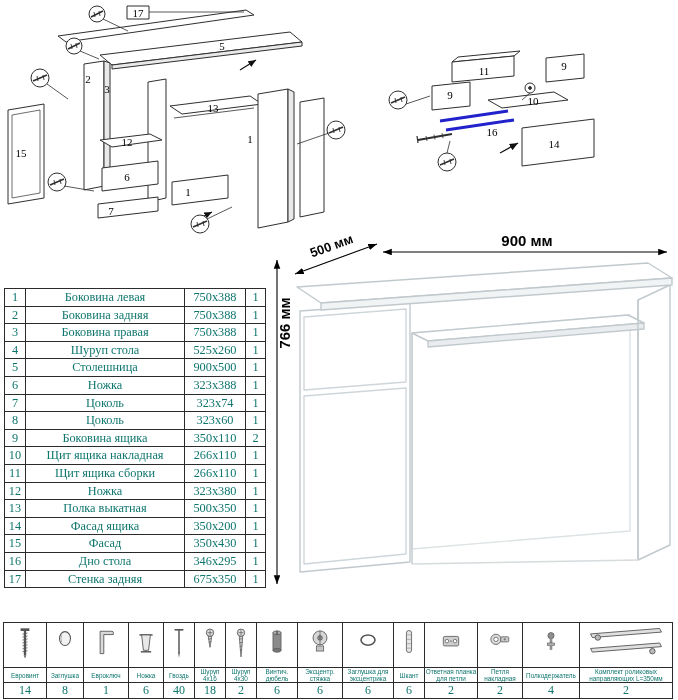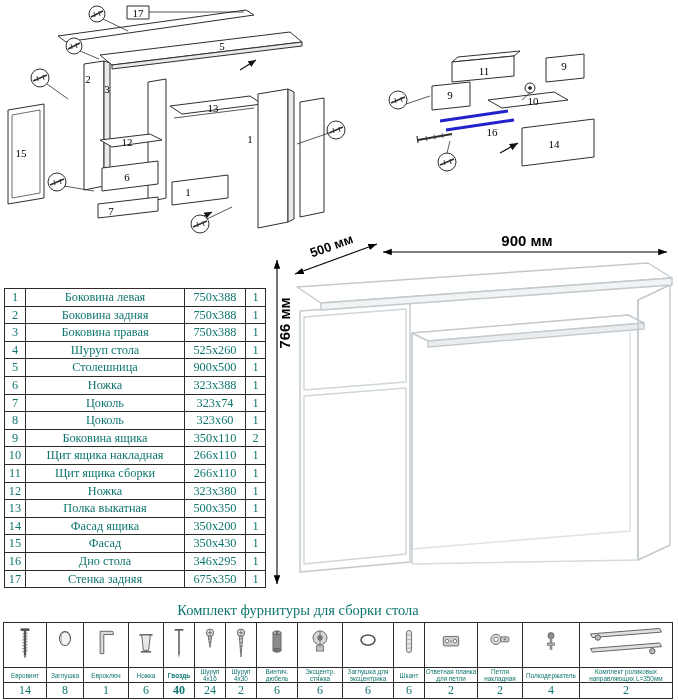--- a/index.html
+++ b/index.html
@@ -26,21 +26,21 @@
             font-size:14.5px;font-family:"Liberation Serif",serif;}
   .hw-table{position:absolute;left:3px;top:622px;border-collapse:collapse;table-layout:fixed;background:#fff;}
   .hw-table td{border:1px solid #2b2b2b;text-align:center;vertical-align:middle;padding:0;overflow:hidden;}
   .hw-icon-cell{height:42px;}
   .hw-name-cell{font-family:"Liberation Sans",sans-serif;font-size:6.4px;line-height:7.2px;height:14px;}
   .hw-qty-cell{font-size:12px;height:15px;font-family:"Liberation Serif",serif;}
   .hw-table td:nth-child(1){width:42px;}
   .hw-table td:nth-child(2){width:36px;}
   .hw-table td:nth-child(3){width:44px;}
   .hw-table td:nth-child(4){width:34px;}
-  .hw-table td:nth-child(5){width:30px;font-weight:bold;}
+  .hw-table td:nth-child(5){width:30px;}
   .hw-table td:nth-child(6){width:30px;}
   .hw-table td:nth-child(7){width:30px;}
   .hw-table td:nth-child(8){width:40px;}
   .hw-table td:nth-child(9){width:44px;}
   .hw-table td:nth-child(10){width:50px;}
   .hw-table td:nth-child(11){width:30px;}
   .hw-table td:nth-child(12){width:52px;}
   .hw-table td:nth-child(13){width:44px;}
   .hw-table td:nth-child(14){width:56px;}
   .hw-table td:nth-child(15){width:92px;}
@@ -322,21 +322,20 @@
         </tr>
         <tr>
           <td class="pt-num">17</td>
           <td class="pt-name">Стенка задняя</td>
           <td class="pt-size">675x350</td>
           <td class="pt-qty">1</td>
         </tr>
       </tbody>
   </table>
 
-  <div class="hw-title">Комплект фурнитуры для сборки стола</div>
   <table class="hw-table">
     <tbody>
       <tr>
           <td class="hw-icon-cell"><svg viewBox="0 0 30 44" width="22" height="38" xmlns="http://www.w3.org/2000/svg">
       <rect x="9" y="2" width="12" height="3.6" fill="#555"></rect>
       <line x1="15" y1="5" x2="15" y2="39" stroke="#555" stroke-width="3.2"></line>
       <g stroke="#555" stroke-width="1">
         <line x1="11.5" y1="10" x2="18.5" y2="8.5"></line>
                 <line x1="11.5" y1="14" x2="18.5" y2="12.5"></line>
         <line x1="11.5" y1="18" x2="18.5" y2="16.5"></line>
@@ -447,21 +446,21 @@
           <td class="hw-name-cell">Петля накладная</td>
           <td class="hw-name-cell">Полкодержатель</td>
           <td class="hw-name-cell">Комплект роликовых направляющих L=350мм</td>
         </tr>
       <tr>
           <td class="hw-qty-cell">14</td>
           <td class="hw-qty-cell">8</td>
           <td class="hw-qty-cell">1</td>
           <td class="hw-qty-cell">6</td>
           <td class="hw-qty-cell">40</td>
-          <td class="hw-qty-cell">24</td>
+          <td class="hw-qty-cell">18</td>
           <td class="hw-qty-cell">2</td>
           <td class="hw-qty-cell">6</td>
           <td class="hw-qty-cell">6</td>
           <td class="hw-qty-cell">6</td>
           <td class="hw-qty-cell">6</td>
           <td class="hw-qty-cell">2</td>
           <td class="hw-qty-cell">2</td>
           <td class="hw-qty-cell">4</td>
           <td class="hw-qty-cell">2</td>
         </tr>

